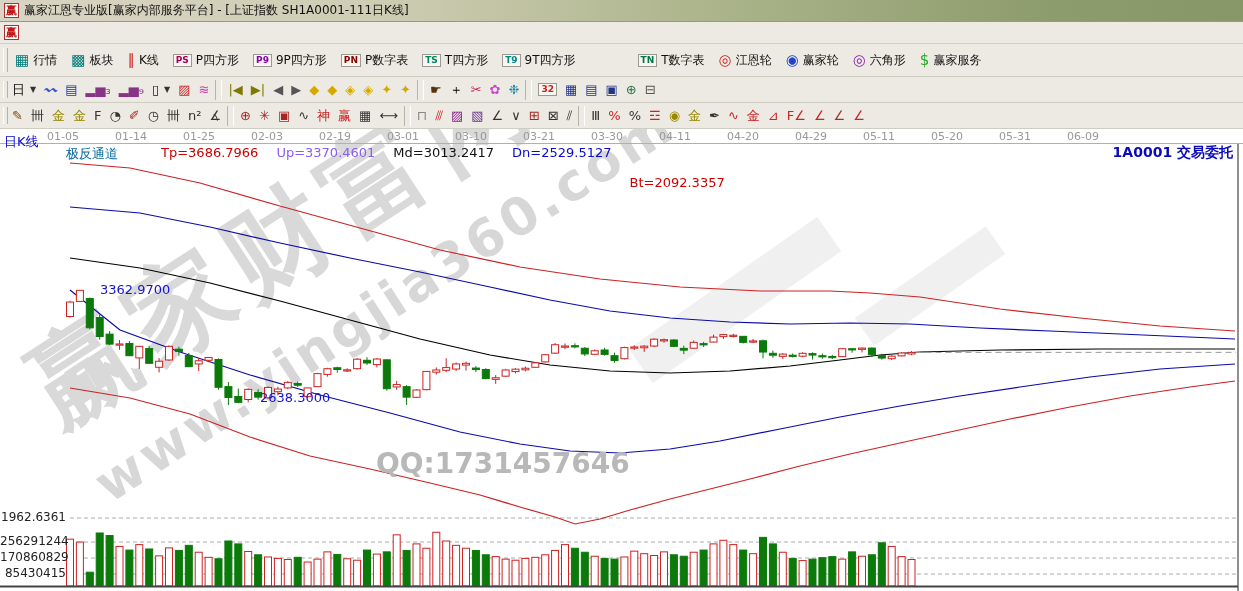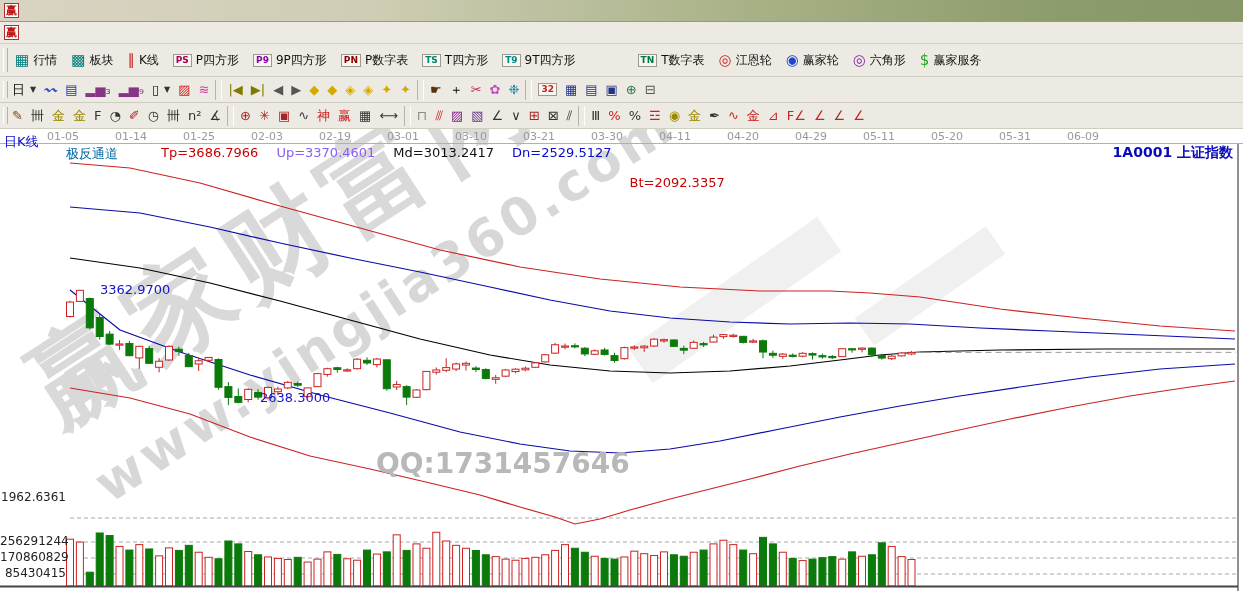--- a/index.html
+++ b/index.html
@@ -56,20 +56,21 @@
   .qq { left:376px; top:318px; font-size:28px; font-weight:bold; color:#b8b8b8; }
   .tick-text { font-size:11px; fill:#999; }
 </style>
 </head>
 <body>
 
 <div class="app">
 
   <div class="titlebar">
     <span class="logo">赢</span>
+    <span>赢家江恩专业版[赢家内部服务平台] - [上证指数  SH1A0001-111日K线]</span>
   </div>
 
   <div class="menubar">
     <span class="logo" style="margin-right:6px">赢</span>
   </div>
 
   <div class="toolbar tb1" id="tb1">
       <div class="tbtn">
         <span class="glyph" style="color: rgb(0, 122, 122);">▦</span>
         <span class="tlabel">行情</span>
@@ -653,26 +654,26 @@
     <div class="abs legend">
       <span style="color:#0369a1">极反通道</span>
       <span id="legend-vals" style="display:flex;gap:18px">
           <span style="color: rgb(204, 0, 0); margin-left: 25px;">Tp=3686.7966</span>
           <span style="color: #8b5cf6;">Up=3370.4601</span>
           <span style="color: rgb(17, 17, 17);">Md=3013.2417</span>
           <span style="color: rgb(10, 10, 204);">Dn=2529.5127</span>
           <span style="color: rgb(204, 0, 0); margin-top: 30px;">Bt=2092.3357</span>
         </span>
     </div>
-    <div class="abs symbol">1A0001 上证指数</div>
+    <div class="abs symbol">1A0001 交易委托</div>
 
     <div class="abs hi-label lbl-blue">3362.9700</div>
     <div class="abs lo-label lbl-blue">2638.3000</div>
 
-    <div class="abs scale-lbl" style="top:361px">1962.6361</div>
+    <div class="abs scale-lbl" style="top:381px">1962.6361</div>
     <div class="abs scale-lbl" style="top:405px">256291244</div>
     <div class="abs scale-lbl" style="top:421px">170860829</div>
     <div class="abs scale-lbl" style="top:437px">85430415</div>
 
     <div class="abs qq">QQ:1731457646</div>
   </div>
 
 </div>
 
 </body></html>

